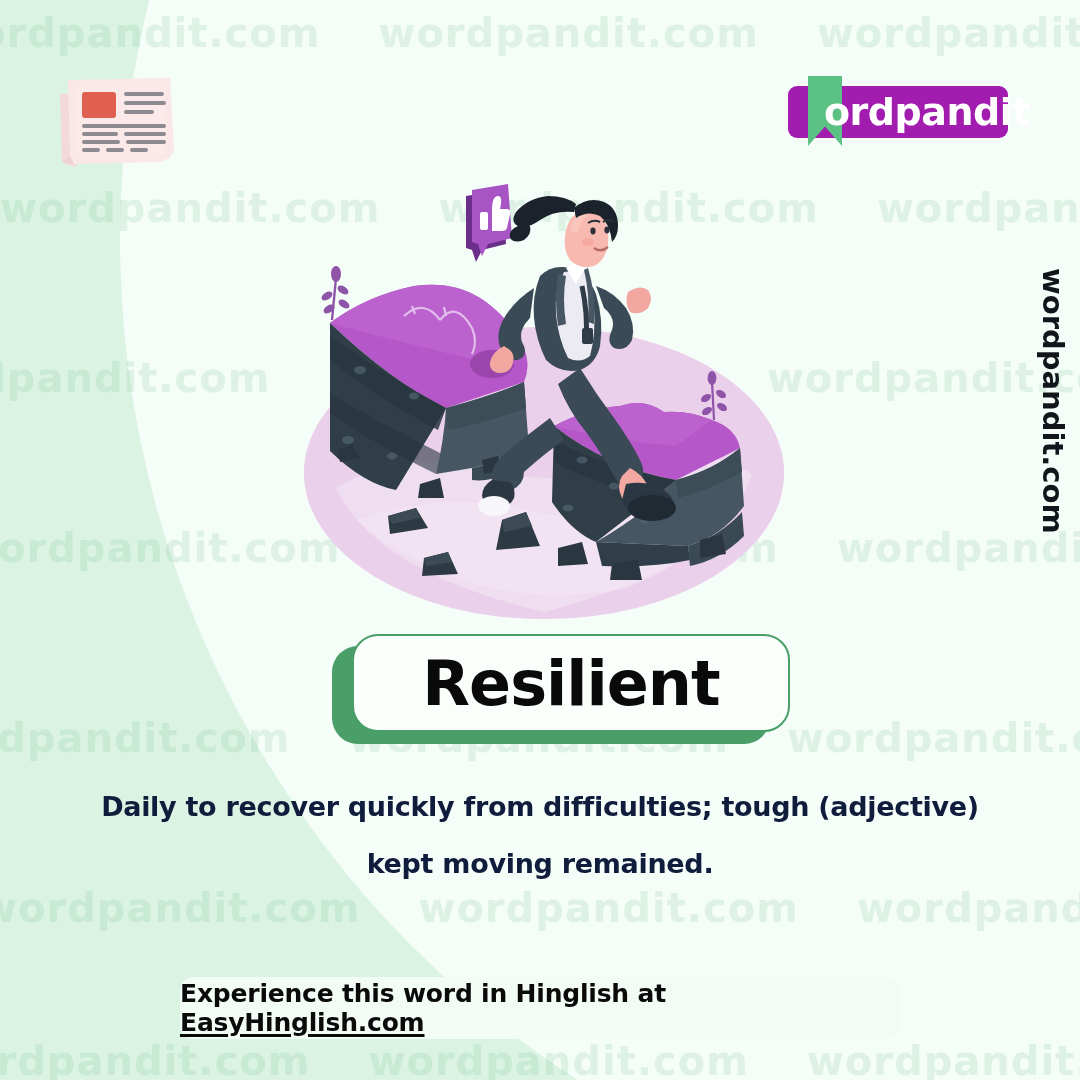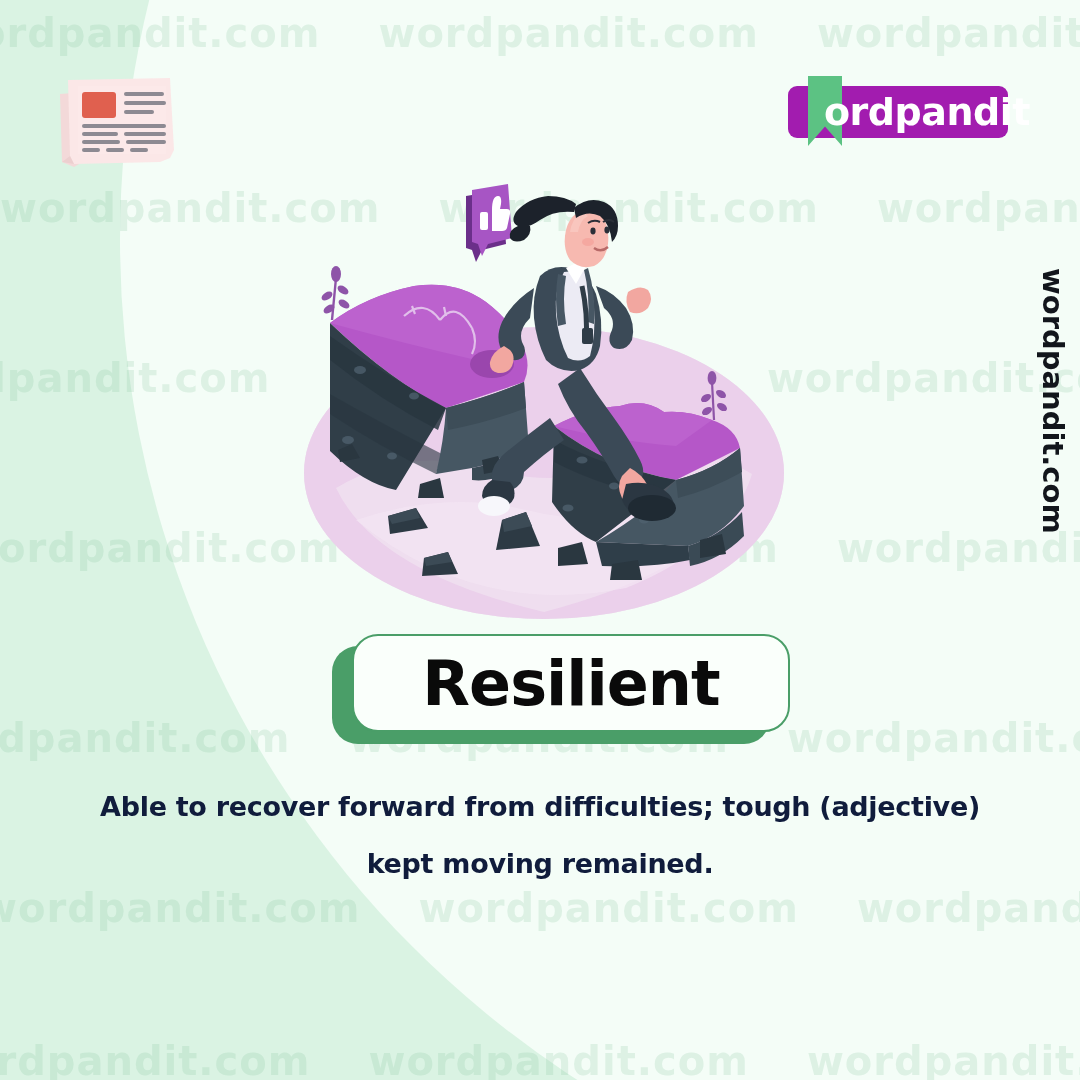--- a/index.html
+++ b/index.html
@@ -418,18 +418,21 @@
   </div>
 
   <div class="word-card-wrap">
     <div class="word-card-shadow"></div>
     <div class="word-card">
       <span class="word-card-text">Resilient</span>
     </div>
   </div>
 
   <div class="definition">
-    <div class="def-line">Able to recover forward from difficulties; tough (adjective)</div>
+    <div class="def-line">Daily to recover quickly from difficulties; tough (adjective)</div>
     <div class="def-line">kept moving remained.</div>
   </div>
 
+  <div class="footer-card">
+    <span class="footer-text"><span>Experience this word in Hinglish at </span><span class="footer-link">EasyHinglish.com</span></span>
+  </div>
 
 </div>
 
 </body></html>

